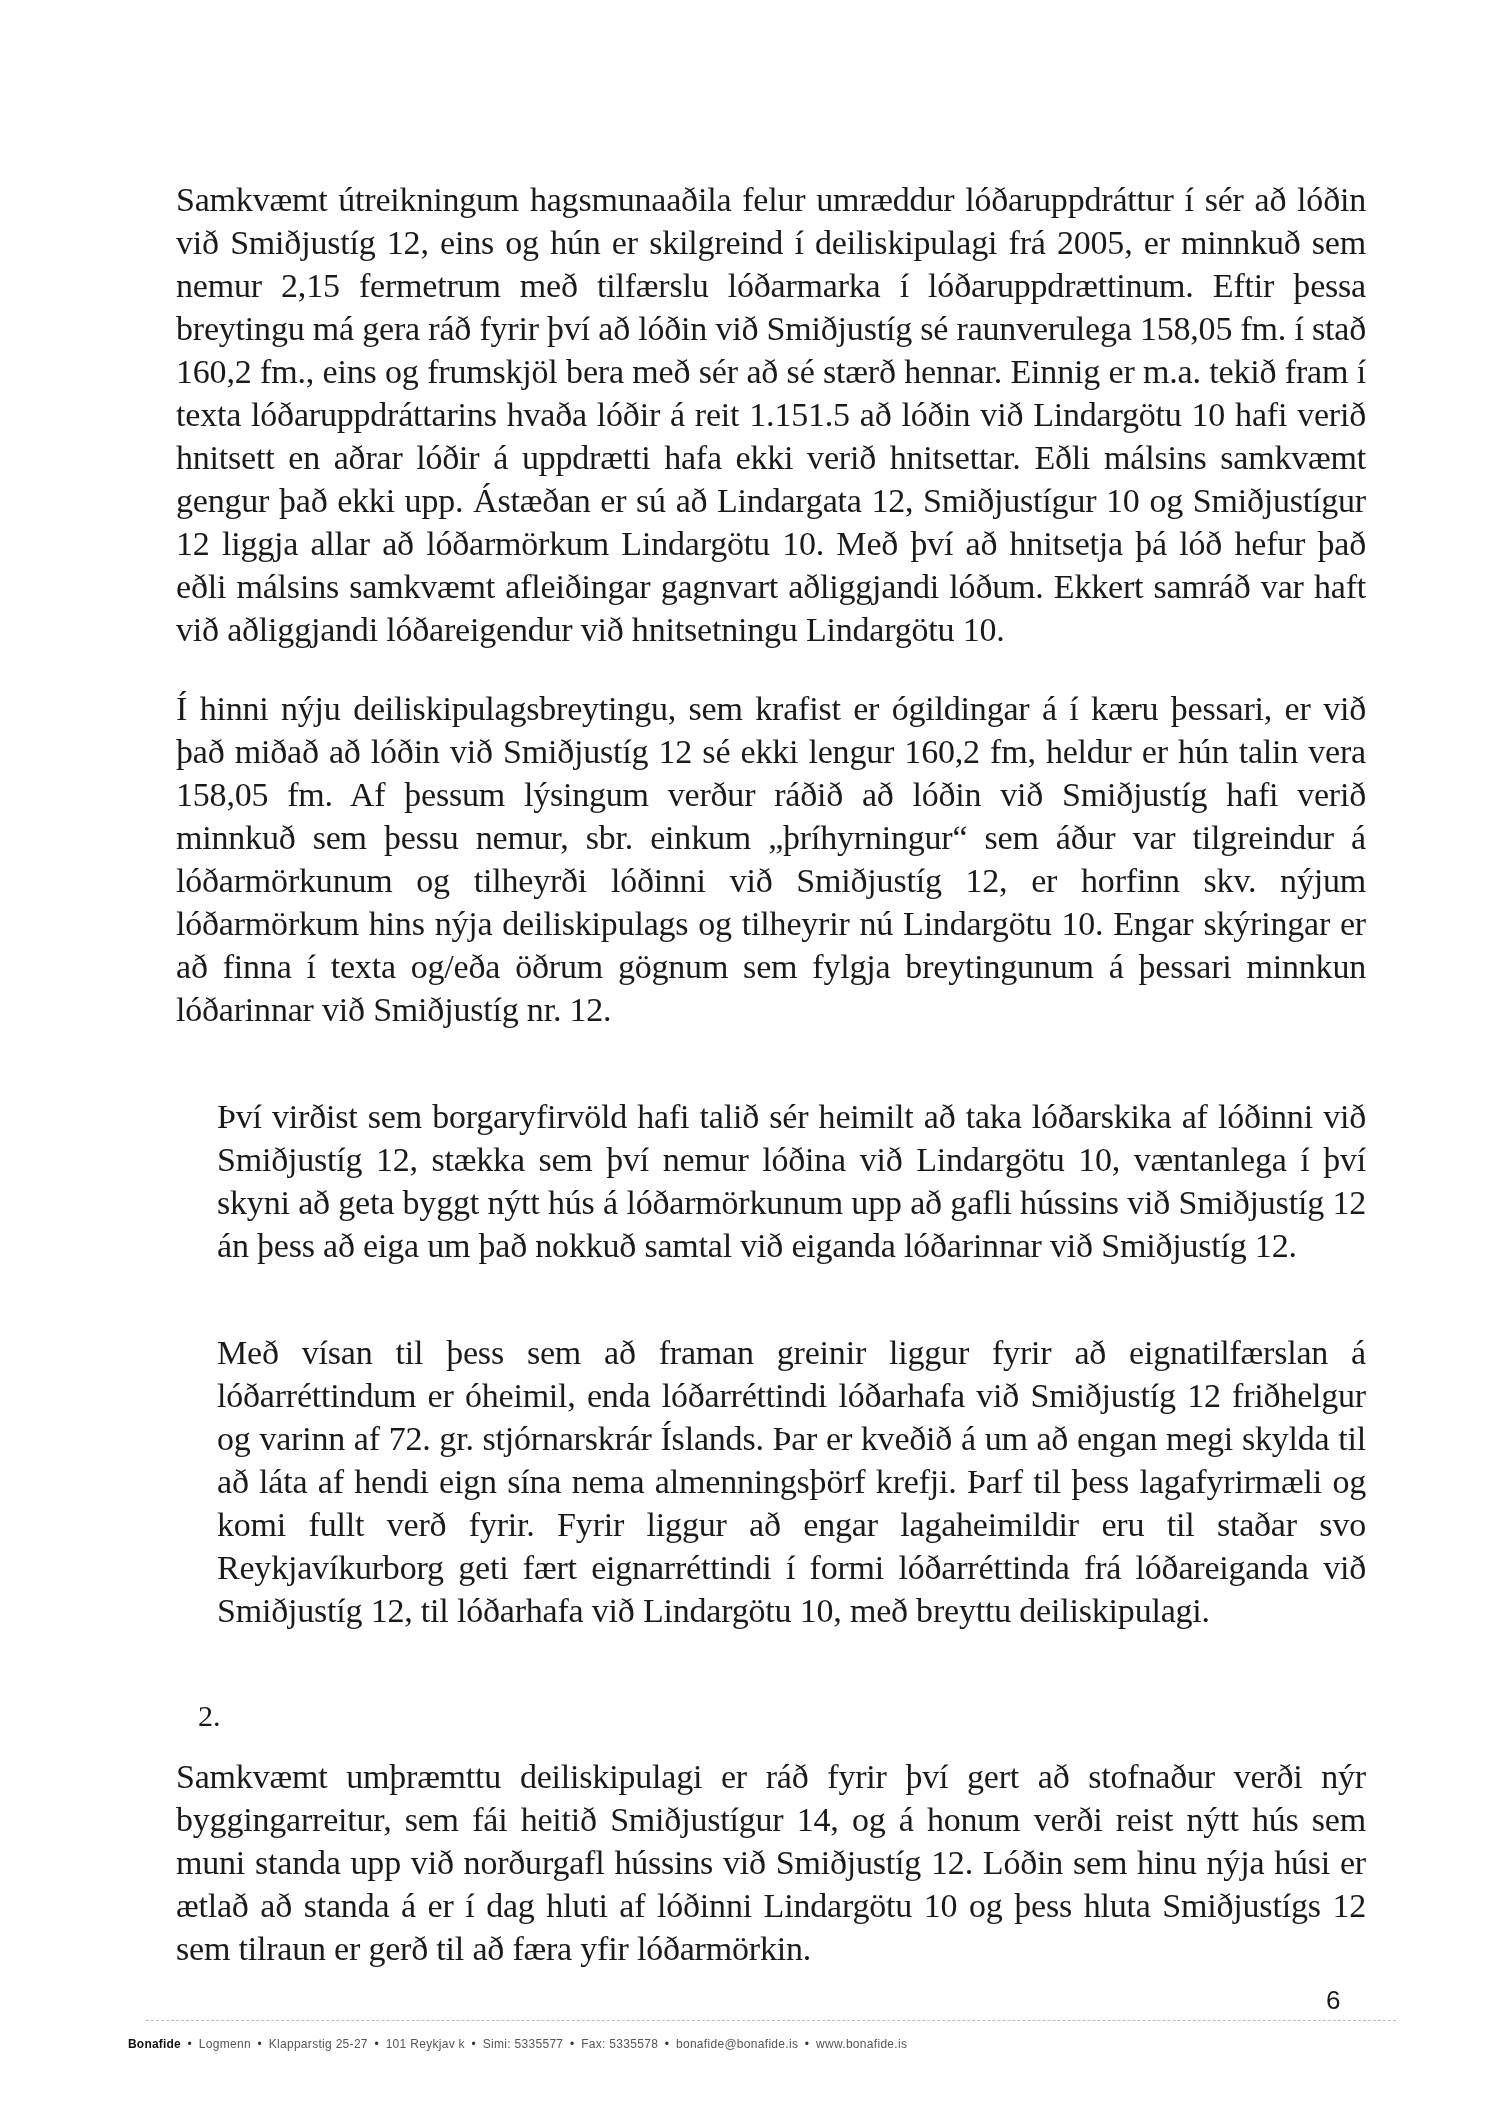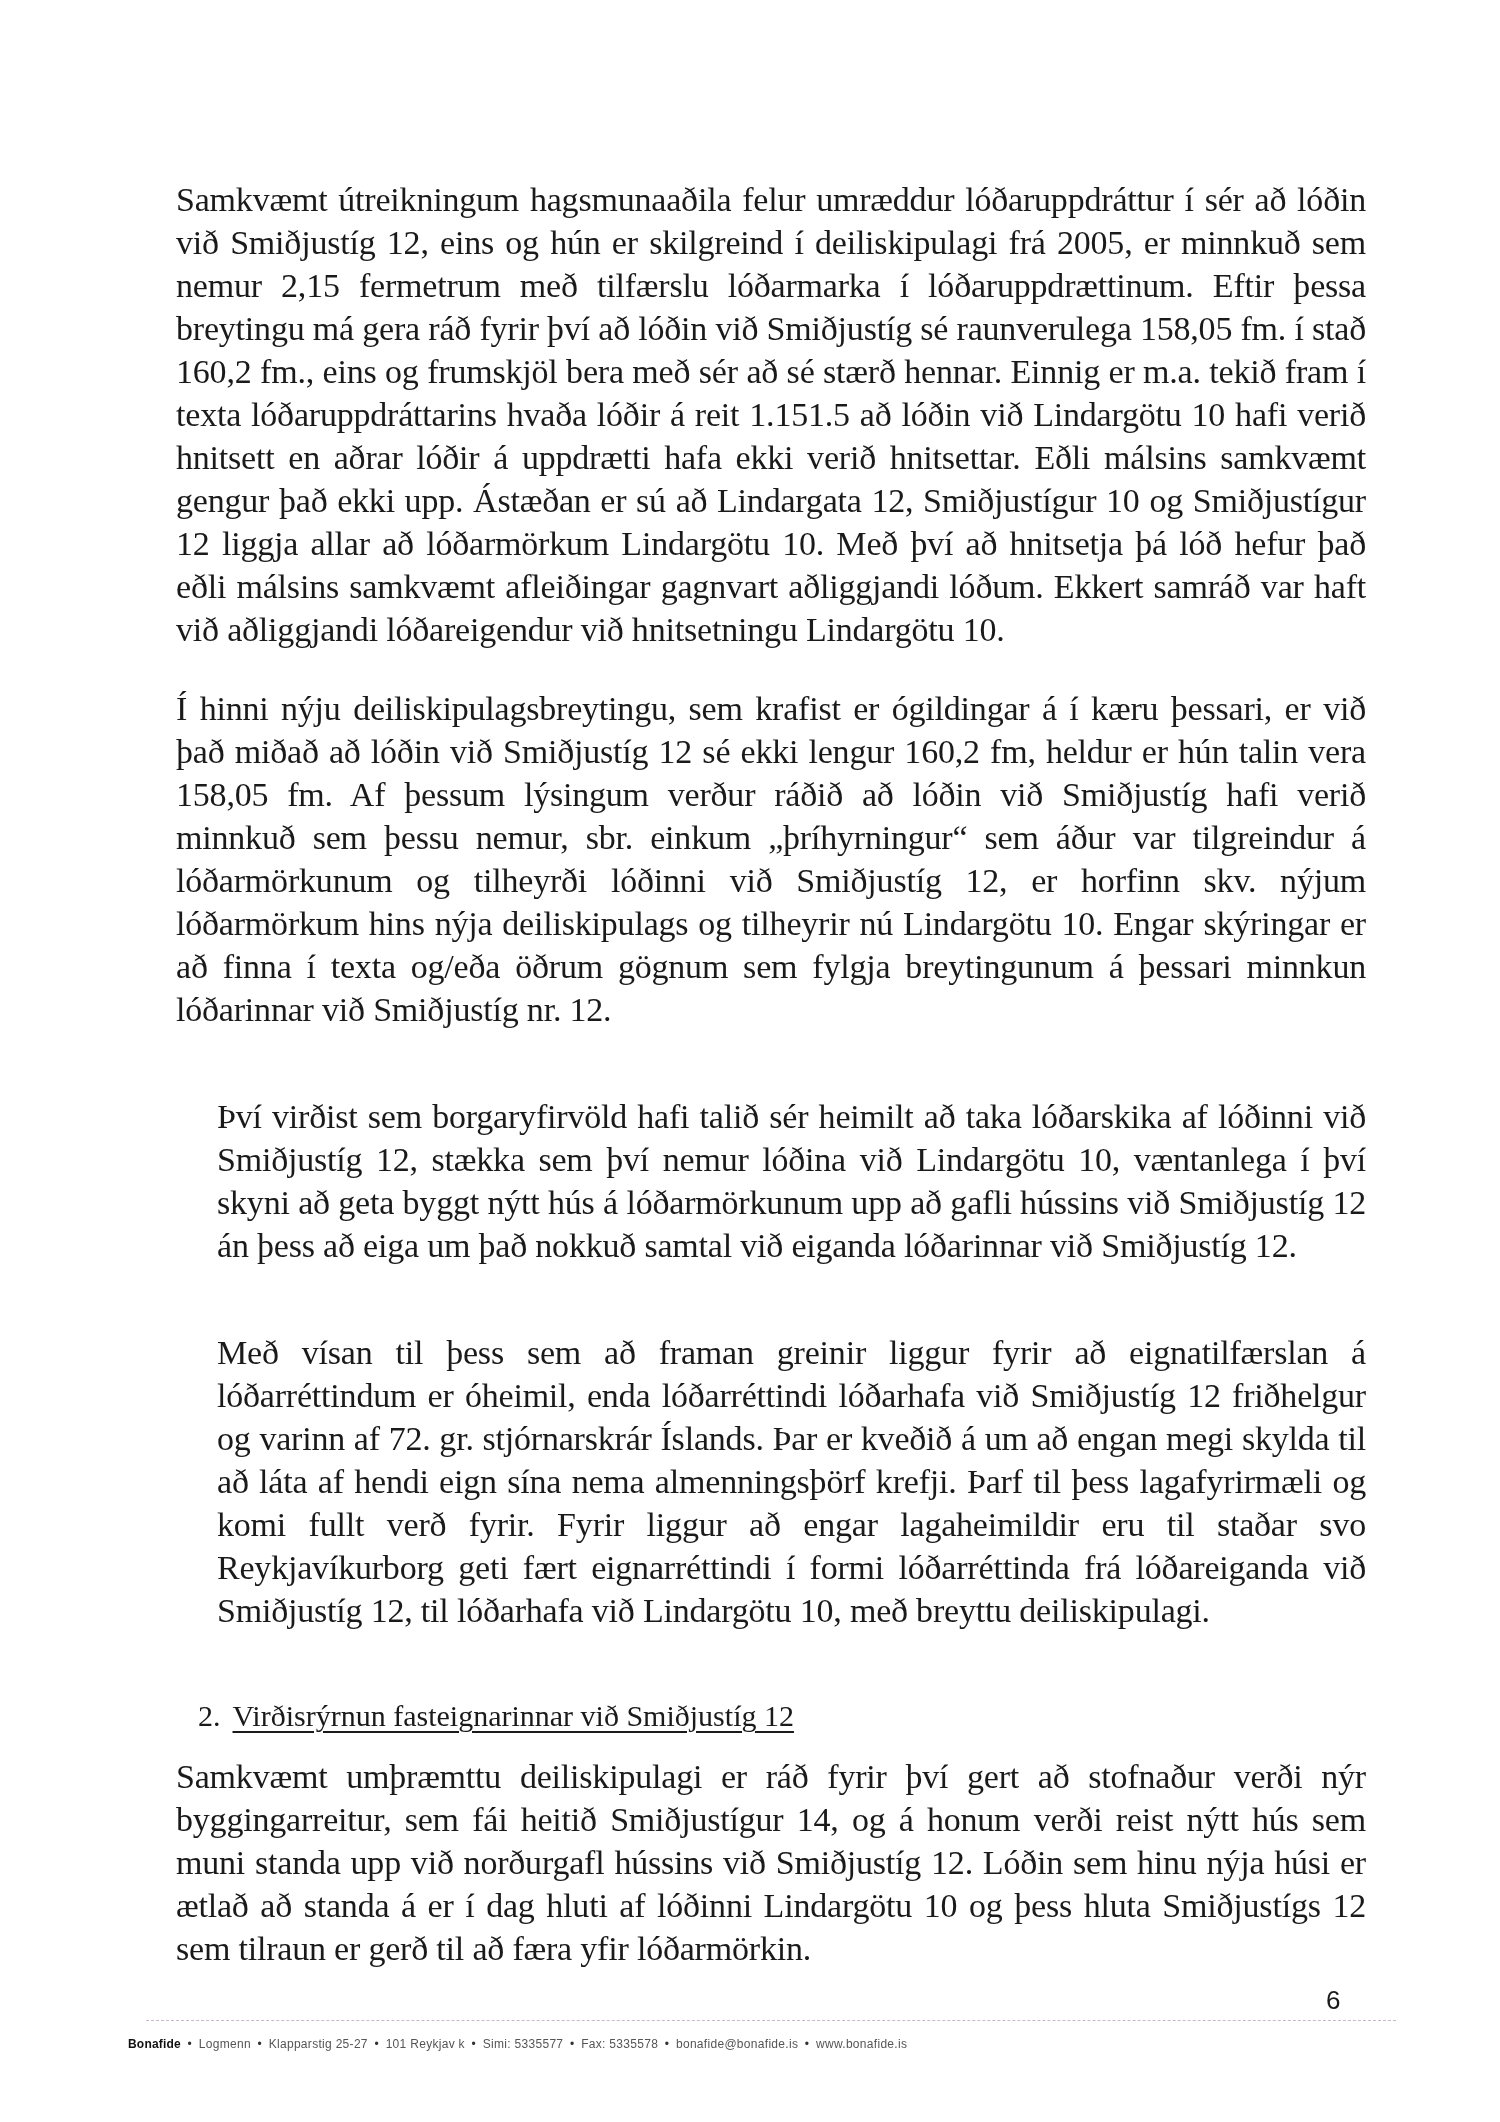--- a/index.html
+++ b/index.html
@@ -88,21 +88,20 @@
 <body>
 
 <div class="page-body">
   <p class="para">Samkvæmt útreikningum hagsmunaaðila felur umræddur lóðaruppdráttur í sér að lóðin við Smiðjustíg 12, eins og hún er skilgreind í deiliskipulagi frá 2005, er minnkuð sem nemur 2,15 fermetrum með tilfærslu lóðarmarka í lóðaruppdrættinum. Eftir þessa breytingu má gera ráð fyrir því að lóðin við Smiðjustíg sé raunverulega 158,05 fm. í stað 160,2 fm., eins og frumskjöl bera með sér að sé stærð hennar. Einnig er m.a. tekið fram í texta lóðaruppdráttarins hvaða lóðir á reit 1.151.5 að lóðin við Lindargötu 10 hafi verið hnitsett en aðrar lóðir á uppdrætti hafa ekki verið hnitsettar. Eðli málsins samkvæmt gengur það ekki upp. Ástæðan er sú að Lindargata 12, Smiðjustígur 10 og Smiðjustígur 12 liggja allar að lóðarmörkum Lindargötu 10. Með því að hnitsetja þá lóð hefur það eðli málsins samkvæmt afleiðingar gagnvart aðliggjandi lóðum.  Ekkert samráð var haft við aðliggjandi lóðareigendur við hnitsetningu Lindargötu 10.</p>
   <p class="para">Í hinni nýju deiliskipulagsbreytingu, sem krafist er ógildingar á í kæru þessari, er við það miðað að lóðin við Smiðjustíg 12 sé ekki lengur 160,2 fm, heldur er hún talin vera 158,05 fm. Af þessum lýsingum verður ráðið að lóðin við Smiðjustíg hafi verið minnkuð sem þessu nemur, sbr. einkum „þríhyrningur“ sem áður var tilgreindur á lóðarmörkunum og tilheyrði lóðinni við Smiðjustíg 12, er horfinn skv. nýjum lóðarmörkum hins nýja deiliskipulags og tilheyrir nú Lindargötu 10. Engar skýringar er að finna í texta og/eða öðrum gögnum sem fylgja breytingunum á þessari minnkun lóðarinnar við Smiðjustíg nr. 12.</p>
   <p class="para gap-lg">Því virðist sem borgaryfirvöld hafi talið sér heimilt að taka lóðarskika af lóðinni við Smiðjustíg 12, stækka sem því nemur lóðina við Lindargötu 10, væntanlega í því skyni að geta byggt nýtt hús á lóðarmörkunum upp að gafli hússins við Smiðjustíg 12 án þess að eiga um það nokkuð samtal við eiganda lóðarinnar við Smiðjustíg 12.</p>
   <p class="para gap-lg">Með vísan til þess sem að framan greinir liggur fyrir að eignatilfærslan á lóðarréttindum er óheimil, enda lóðarréttindi lóðarhafa við Smiðjustíg 12 friðhelgur og varinn af 72. gr. stjórnarskrár Íslands. Þar er kveðið á um að engan megi skylda til að láta af hendi eign sína nema almenningsþörf krefji. Þarf til þess lagafyrirmæli og komi fullt verð fyrir. Fyrir liggur að engar lagaheimildir eru til staðar svo Reykjavíkurborg geti fært eignarréttindi í formi lóðarréttinda frá lóðareiganda við Smiðjustíg 12, til lóðarhafa við Lindargötu 10, með breyttu deiliskipulagi.</p>
 
   <div class="section-heading">
     <span class="num">2.</span>
-    <span class="title">Virðisrýrnun fasteignarinnar við Smiðjustíg 12</span>
   </div>
   <p class="para">Samkvæmt umþræmttu deiliskipulagi er ráð fyrir því gert að stofnaður verði nýr byggingarreitur, sem fái heitið Smiðjustígur 14, og á honum verði reist nýtt hús sem muni standa upp við norðurgafl hússins við Smiðjustíg 12. Lóðin sem hinu nýja húsi er ætlað að standa á er í dag hluti af lóðinni Lindargötu 10 og þess hluta Smiðjustígs 12 sem tilraun er gerð til að færa yfir lóðarmörkin.</p>
 </div>
 
 <div class="page-number">6</div>
 
 <div class="footer-rule"></div>
 
 <div class="footer">
   <span class="brand">Bonafide</span>

